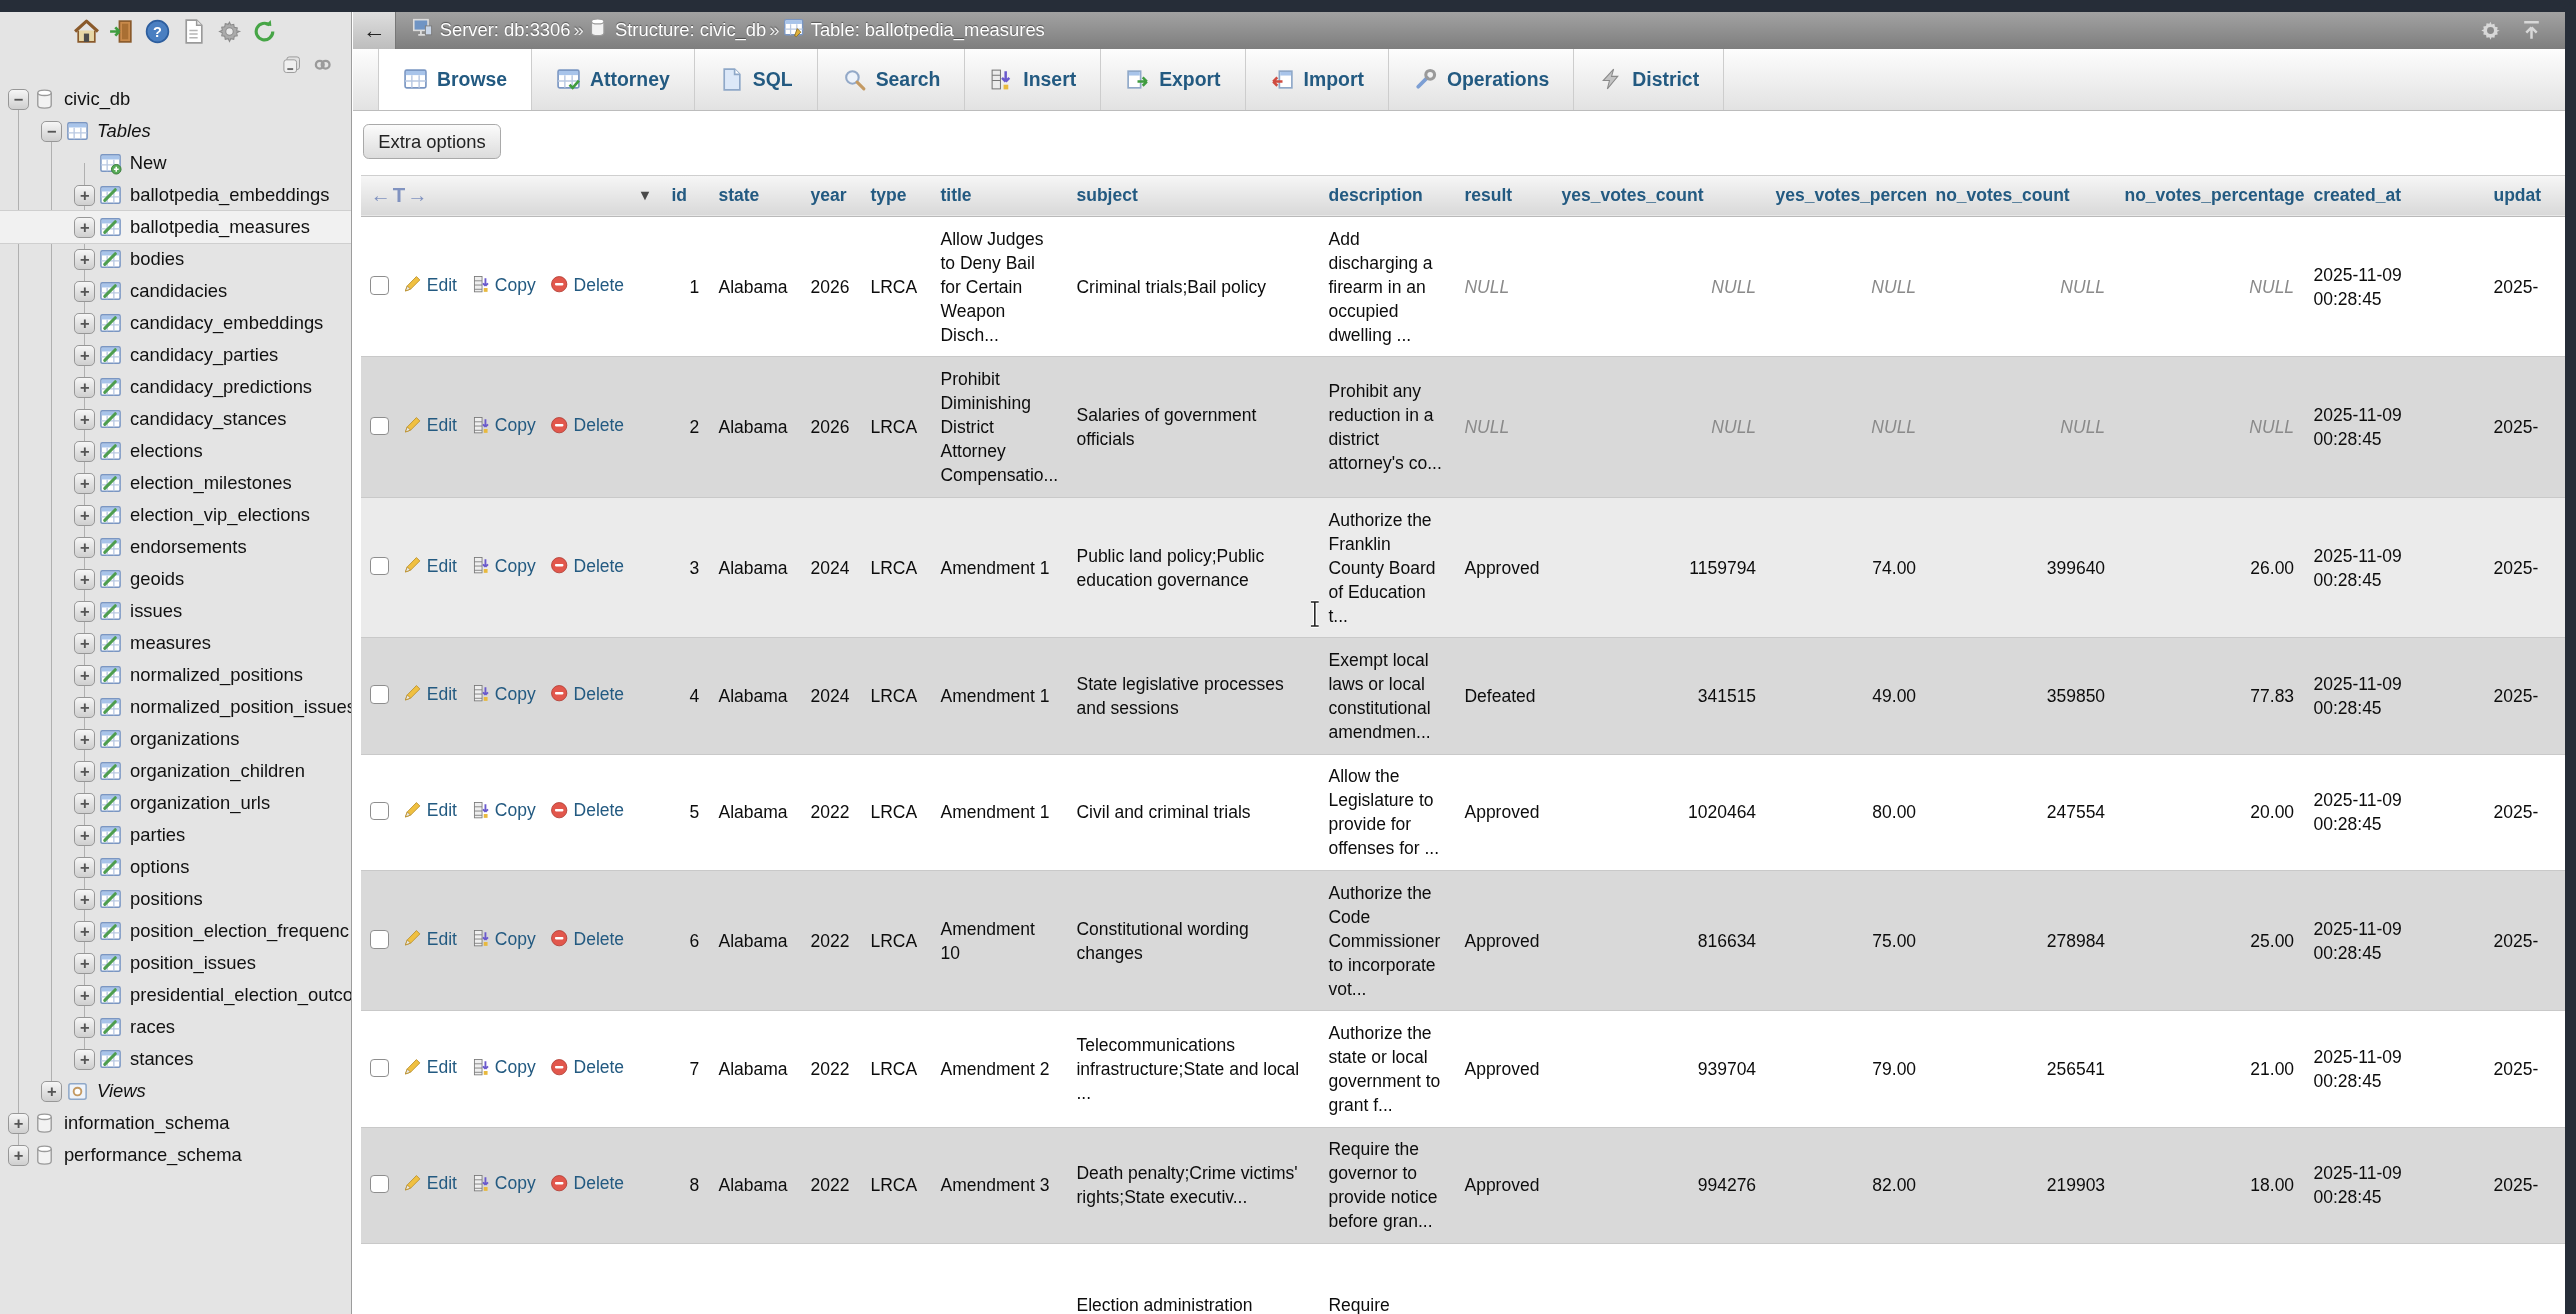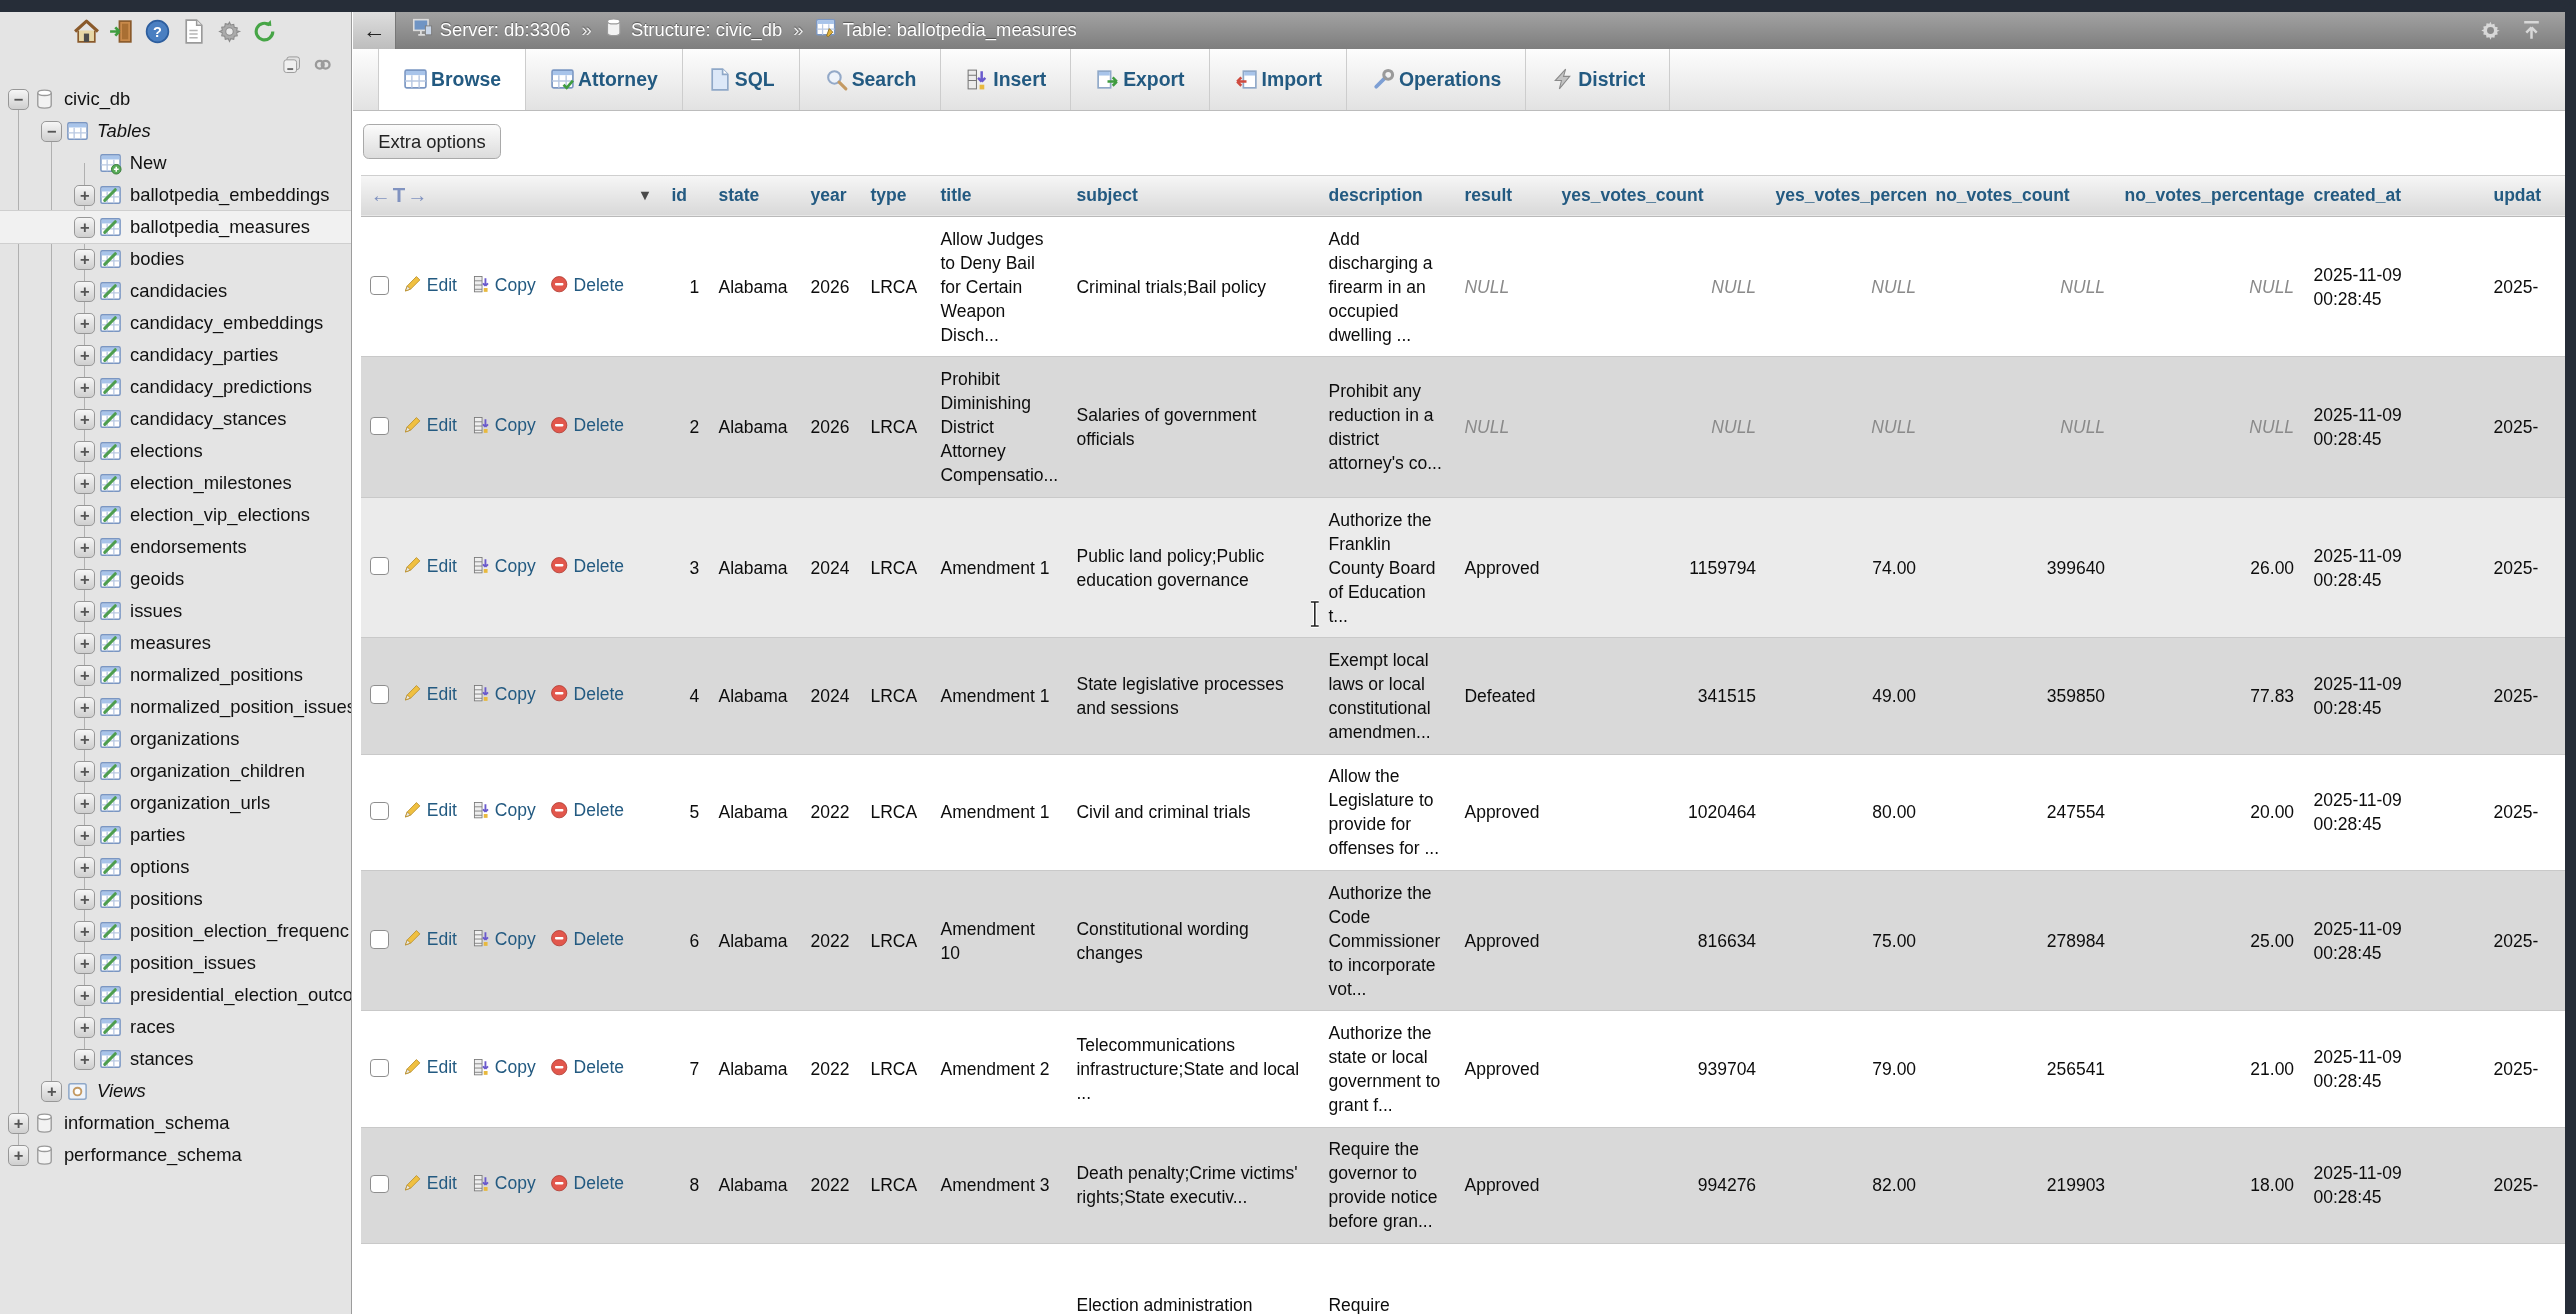--- a/index.html
+++ b/index.html
@@ -40,31 +40,31 @@
   .tlabel{font-size:18.4px;color:#111}
   .tlabel.it{font-style:italic}
 
   
   .main{position:absolute;left:353px;right:10.7px;top:11.6px;bottom:0;background:#fff;overflow:hidden}
   .breadcrumb{height:37px;background:linear-gradient(#a2a2a2,#7e7e7e);display:flex;align-items:center;color:#fff;
     font-size:18.4px;text-shadow:0 -1px 1px rgba(0,0,0,.45);position:relative}
   .backbtn{width:43px;height:37px;display:flex;align-items:center;justify-content:center;
     background:linear-gradient(#dedede,#bdbdbd);border-right:1px solid #777;color:#222;font-size:23px;
     text-shadow:none;cursor:pointer;flex:0 0 43px}
-  .crumbs{display:flex;align-items:center;gap:11px;margin-left:15.5px}
+  .crumbs{display:flex;align-items:center;gap:3px;margin-left:15.5px}
   .crumb{display:flex;align-items:center;gap:6.8px;cursor:pointer}
   .crumb svg{width:21.4px;height:21.4px}
   .crumb-sep{color:#ececec;font-size:18.4px}
   .crumb-right{position:absolute;right:21.4px;top:0;height:37px;display:flex;align-items:center;gap:15.5px}
   .crumb-right .ctool{width:25px;height:25px;cursor:pointer}
   .crumb-right svg{width:25px;height:25px}
 
   .tabs{height:62px;display:flex;align-items:stretch;background:linear-gradient(#fdfdfd,#e2e2e2);
     border-bottom:1px solid #bcbcbc;padding-left:25px}
-  .tab{display:flex;align-items:center;gap:3px;padding:0 24px;border-right:1px solid #cdcdcd;
+  .tab{display:flex;align-items:center;gap:9px;padding:0 24px;border-right:1px solid #cdcdcd;
     font-size:19.4px;font-weight:bold;color:var(--link);cursor:pointer}
   .tab:first-child{border-left:1px solid #cdcdcd}
   .tab.active{background:#fff}
   .ticon svg{width:25px;height:25px;vertical-align:middle}
 
   .content{position:relative;padding:13.6px 0 0 7.8px}
   .extra-btn{margin-left:1.9px;height:35px;padding:0 14.6px;font-size:18.4px;color:#222;border:1px solid #a9a9a9;
     border-radius:5.8px;background:linear-gradient(#fbfbfb,#dcdcdc);cursor:pointer;
     font-family:"Liberation Sans","DejaVu Sans",sans-serif}
 

